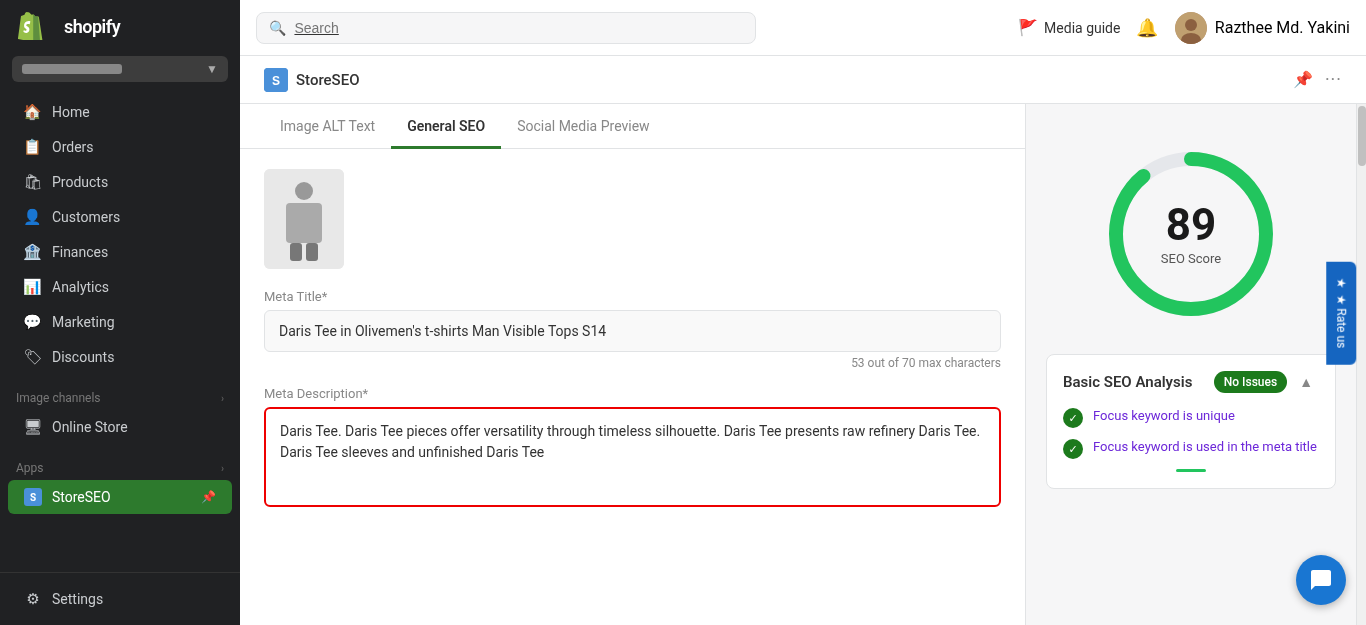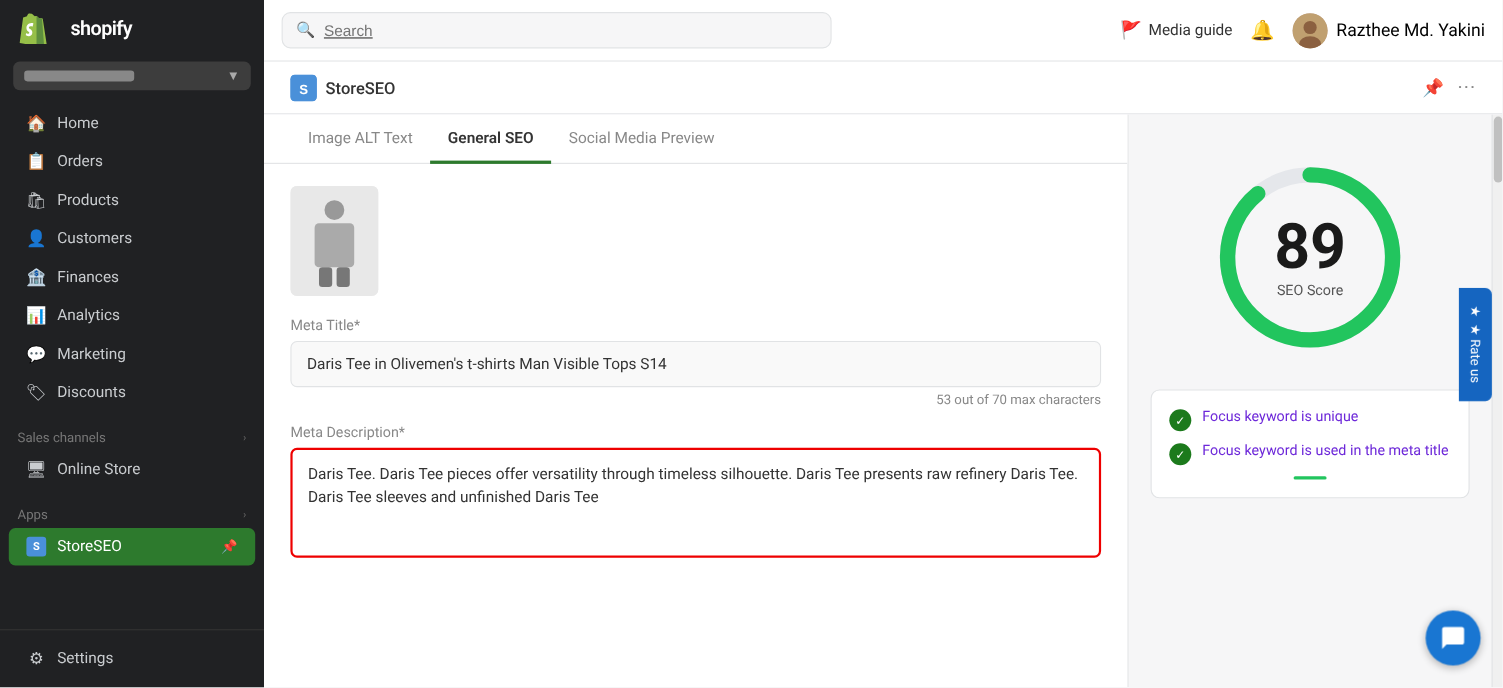--- a/index.html
+++ b/index.html
@@ -304,21 +304,21 @@
       transform: rotate(-90deg);
     }
     .score-text {
       position: absolute;
       top: 50%;
       left: 50%;
       transform: translate(-50%, -50%);
       text-align: center;
     }
     .score-number {
-      font-size: 57px;
+      font-size: 44px;
       font-weight: 700;
       color: #1a1a1a;
       line-height: 1;
     }
     .score-label {
       font-size: 13px;
       color: #555;
       margin-top: 4px;
     }
 
@@ -471,21 +471,21 @@
       <span>Marketing</span>
     </div>
     <div class="nav-item">
       <span class="nav-icon">🏷</span>
       <span>Discounts</span>
     </div>
   </div>
 
   <div class="nav-section">
     <div class="nav-section-label">
-      <span>Sales channels</span>
+      <span>Image channels</span>
       <span class="chevron">›</span>
     </div>
     <div class="nav-item">
       <span class="nav-icon">🖥</span>
       <span>Online Store</span>
     </div>
   </div>
 
   <div class="nav-section">
     <div class="nav-section-label">
@@ -604,20 +604,27 @@
               <circle cx="90" cy="90" r="75" fill="none" stroke="#22c55e" stroke-width="14" stroke-dasharray="419 471" stroke-dashoffset="0" stroke-linecap="round"></circle>
             </svg>
             <div class="score-text">
               <div class="score-number">89</div>
               <div class="score-label">SEO Score</div>
             </div>
           </div>
         </div>
 
         <div class="seo-analysis">
+          <div class="seo-analysis-header">
+            <span class="seo-analysis-title">Basic SEO Analysis</span>
+            <div style="display:flex;align-items:center;gap:6px;">
+              <span class="no-issues-badge">No Issues</span>
+              <button class="collapse-btn">▲</button>
+            </div>
+          </div>
 
           <div class="analysis-item">
             <div class="check-icon">✓</div>
             <span class="analysis-text">Focus keyword is unique</span>
           </div>
 
           <div class="analysis-item">
             <div class="check-icon">✓</div>
             <span class="analysis-text">Focus keyword is used in the meta title</span>
           </div>

